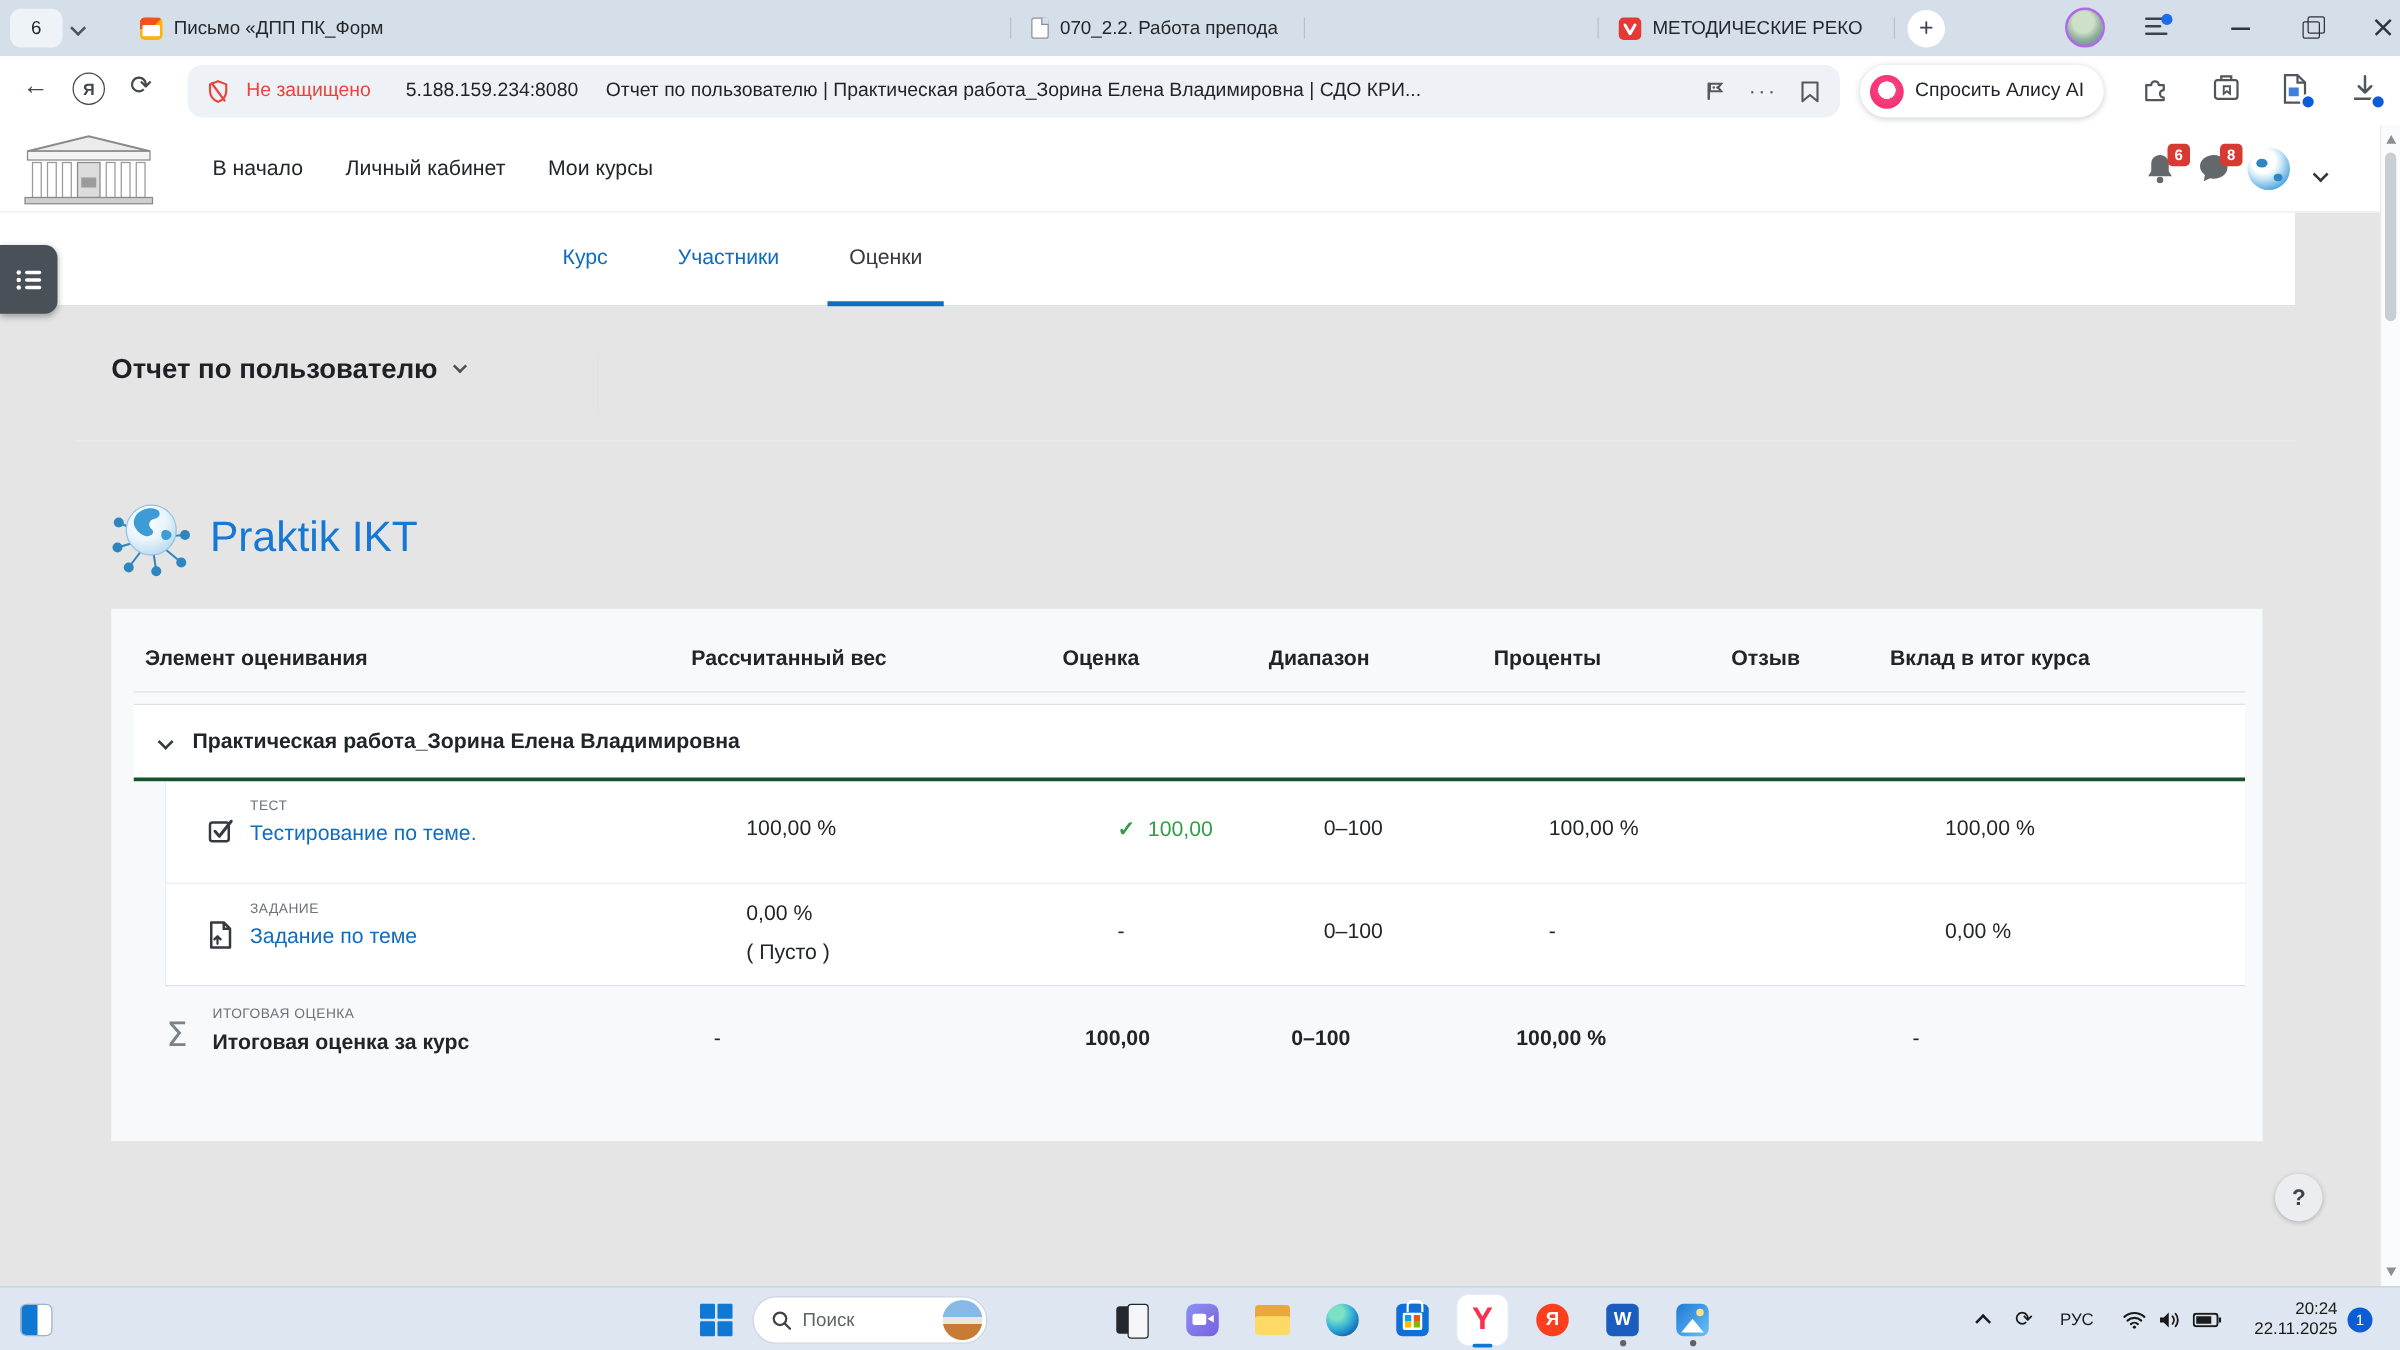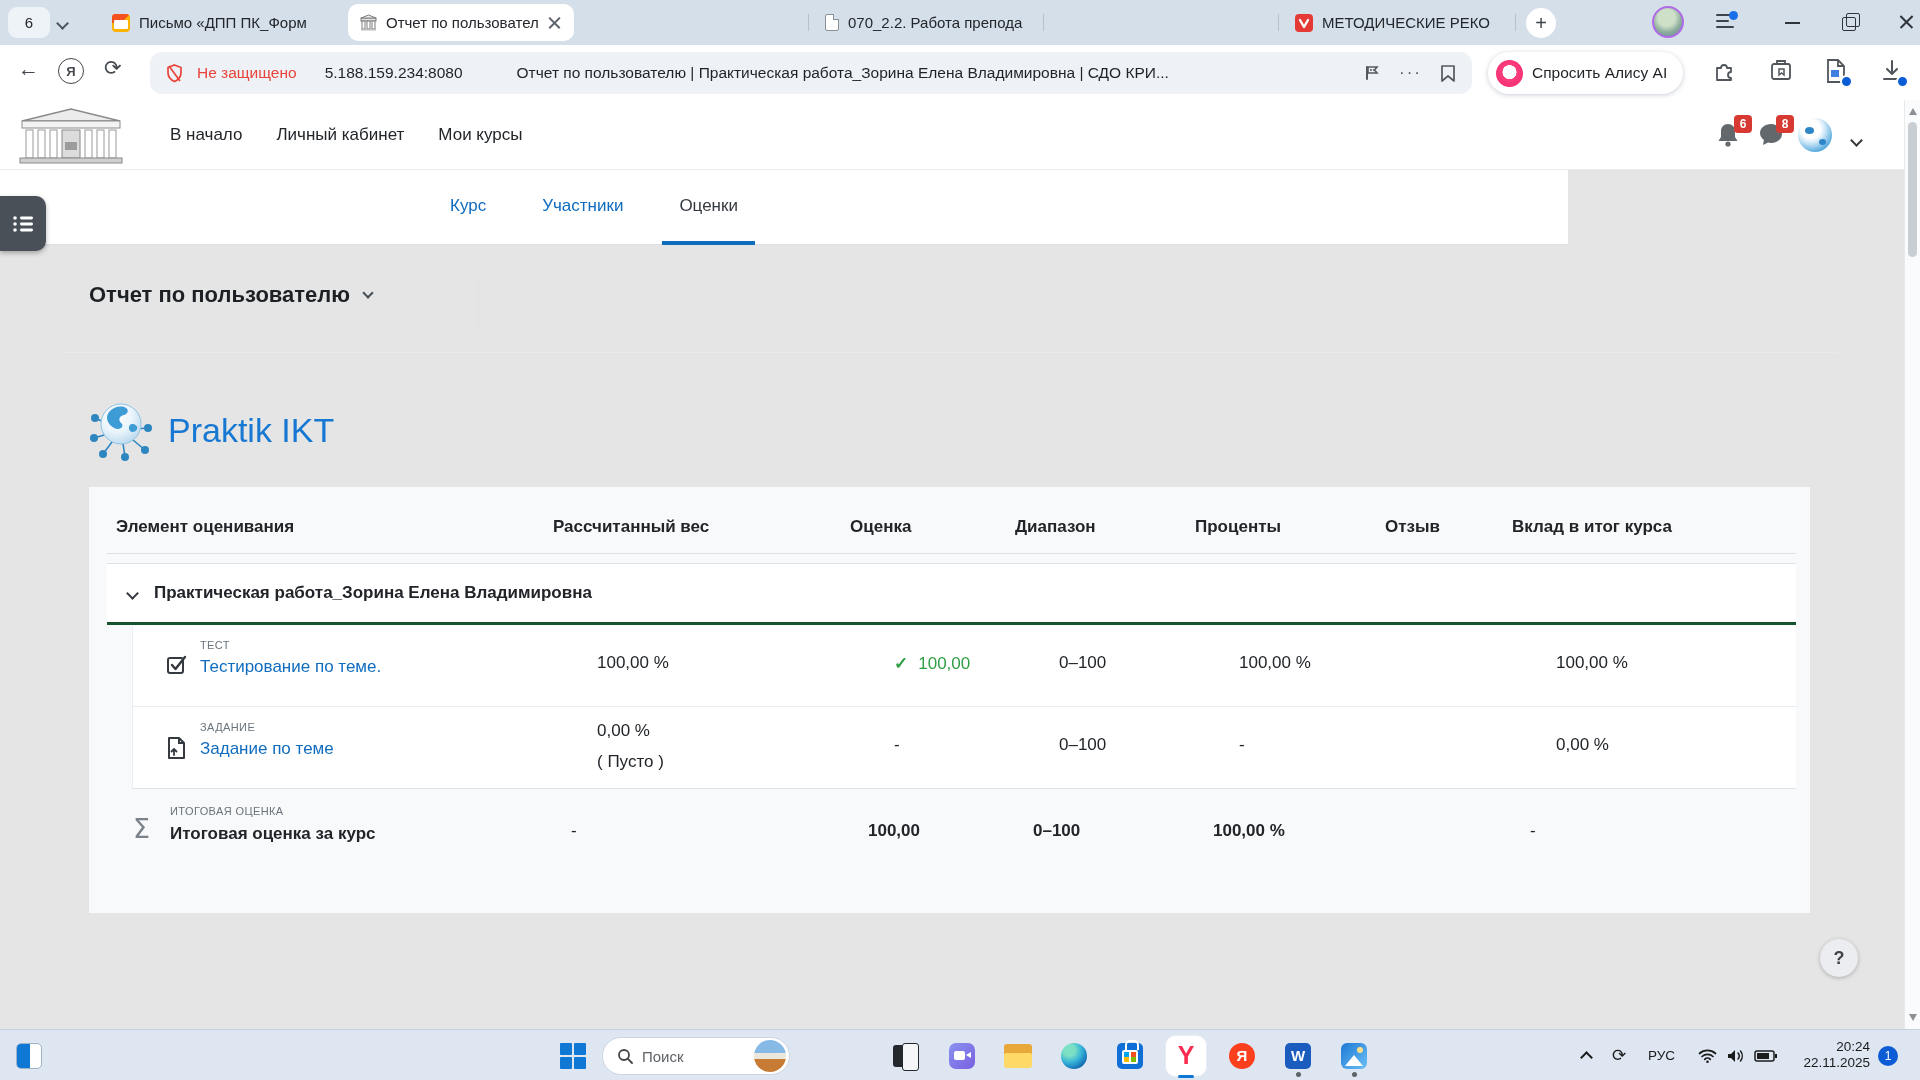--- a/index.html
+++ b/index.html
@@ -46,21 +46,21 @@
 
   
   #addressbar{position:absolute;left:0;top:45px;width:1920px;height:55px;background:#fff}
   .navglyph{position:absolute;top:12px;font-size:21px;color:#42484e}
   .ya-circle{position:absolute;left:58px;top:13px;width:26px;height:26px;border:1.8px solid #42484e;border-radius:50%;
     display:flex;align-items:center;justify-content:center;font-size:13px;font-weight:bold;color:#42484e}
   .omnibox{position:absolute;left:150px;top:7px;width:1322px;height:42px;background:#eef1f5;border-radius:12px;
     display:flex;align-items:center;padding:0 16px;gap:14px}
   .sec-label{color:#e8443a;font-size:15.5px;white-space:nowrap}
   .url{color:#1f2328;font-size:15.5px;margin-left:14px;white-space:nowrap}
-  .ptitle{color:#1f2328;font-size:15.5px;margin-left:40px;white-space:nowrap;overflow:hidden;text-overflow:clip;flex:1 1 auto;min-width:0}
+  .ptitle{color:#1f2328;font-size:15.5px;margin-left:8px;white-space:nowrap;overflow:hidden;text-overflow:clip;flex:1 1 auto;min-width:0}
   .obicons{display:flex;align-items:center;gap:18px;margin-left:12px;flex:0 0 auto;color:#54595f}
   .alice{position:absolute;left:1488px;top:7px;height:42px;background:#fff;border-radius:21px;
     box-shadow:0 1px 5px rgba(40,60,90,.25);display:flex;align-items:center;padding:0 16px 0 8px;gap:9px}
   .alice-orb{width:27px;height:27px;border-radius:50%;background:radial-gradient(circle at 50% 45%,#fff 0 34%,#fa3e7e 36%,#f0256b 100%)}
   .alice .t{font-size:15.5px;color:#1f2328;white-space:nowrap}
   .extico{position:absolute;top:13px;color:#50565c}
   .bluedot{position:absolute;right:-5px;bottom:-4px;width:13px;height:13px;border-radius:50%;background:#0b5cd5;border:2px solid #fff}
 
   
   #page{position:absolute;left:0;top:100px;width:1920px;height:929px;background:#e5e5e5}
@@ -71,21 +71,21 @@
   .hicon{position:absolute;top:22px;width:26px;height:26px;color:#63686d}
   .badge{position:absolute;top:-7px;right:-10px;min-width:18px;height:18px;background:#d63a32;color:#fff;
     border-radius:4px;font-size:12px;font-weight:bold;display:flex;align-items:center;justify-content:center;padding:0 3px}
   .m-avatar{position:absolute;left:1798px;top:18px;width:34px;height:34px;border-radius:50%;
     background:radial-gradient(circle at 38% 32%,#ffffff 0 30%,#cfe8f7 45%,#4aa3dc 78%,#2277b5 100%)}
   .m-avatar:before{content:"";position:absolute;left:7px;top:9px;width:9px;height:7px;border-radius:50%;background:#2e86c8}
   .m-avatar:after{content:"";position:absolute;right:6px;bottom:7px;width:7px;height:6px;border-radius:50%;background:#2e86c8}
   .hdr-chev{position:absolute;left:1852px;top:31px}
   .hdr-chev .chev-down{border-color:#33373b}
 
-  .tabstrip{position:absolute;left:0;top:70px;width:1568px;height:75px;border-bottom:1px solid #dee2e6;background:#fff}
+  .tabstrip{position:absolute;left:0;top:70px;width:1836px;height:75px;border-bottom:1px solid #dee2e6;background:#fff}
   .ctabs{position:absolute;left:433px;top:0;height:75px;display:flex}
   .ctab{height:75px;line-height:71px;padding:0 17px;font-size:17px;color:#0f6cbf;margin-right:22px;text-decoration:none}
   .ctab.active{color:#343a40;border-bottom:4px solid #0f6cbf}
   .drawer-toggle{position:absolute;left:0;top:96px;width:46px;height:55px;background:#495057;border-radius:0 10px 10px 0;
     box-shadow:0 2px 5px rgba(0,0,0,.3);display:flex;align-items:center;justify-content:center;z-index:5}
 
   .report-title{position:absolute;left:89px;top:182px;font-size:22px;font-weight:bold;color:#1d2125;display:flex;align-items:center;gap:14px}
   .report-title .chev-down{width:8px;height:8px;border-width:2px;border-color:#495057;margin-top:-4px}
   .vdiv{position:absolute;left:478px;top:183px;width:1px;height:48px;background:#dee2e6}
   .hr1{position:absolute;left:61px;top:252px;width:1776px;height:1px;background:#e8eaec}
@@ -185,34 +185,20 @@
   <div id="tabbar">
     <div class="tab-counter">6</div>
     <div class="tab-chevron"><span class="chev-down"></span></div>
 
     <div class="btab" style="left:100px;width:242px">
       <span class="fav">
           <span class="mailico"></span>
         </span>
       <span class="t">Письмо «ДПП ПК_Форм</span>
     </div>
-    <div class="btab active" style="left:348px;width:226px">
-      <span class="fav">
-        <svg width="17" height="17" viewBox="0 0 17 17">
-            <rect x="1" y="4" width="15" height="3" fill="#e4e4e4" stroke="#7c7c7c" stroke-width="1"></rect>
-            <polygon points="1,4 8.5,1 16,4" fill="#efefef" stroke="#7c7c7c" stroke-width="1"></polygon>
-            <rect x="2" y="7" width="3" height="8" fill="#fff" stroke="#7c7c7c" stroke-width="1"></rect>
-            <rect x="7" y="7" width="3" height="8" fill="#fff" stroke="#7c7c7c" stroke-width="1"></rect>
-            <rect x="12" y="7" width="3" height="8" fill="#fff" stroke="#7c7c7c" stroke-width="1"></rect>
-            <rect x="1" y="15" width="15" height="1.5" fill="#bdbdbd"></rect>
-          </svg>
-      </span>
-      <span class="t">Отчет по пользовател</span>
-      <span class="closex"></span>
-    </div>
     <div class="btab" style="left:813px;width:228px">
       <span class="fav">
           <span class="docico"></span>
         </span>
       <span class="t">070_2.2. Работа препода</span>
     </div>
     <div class="btab" style="left:1283px;width:228px">
       <span class="fav">
           <span class="redico">
             <svg width="12" height="12" viewBox="0 0 12 12">

